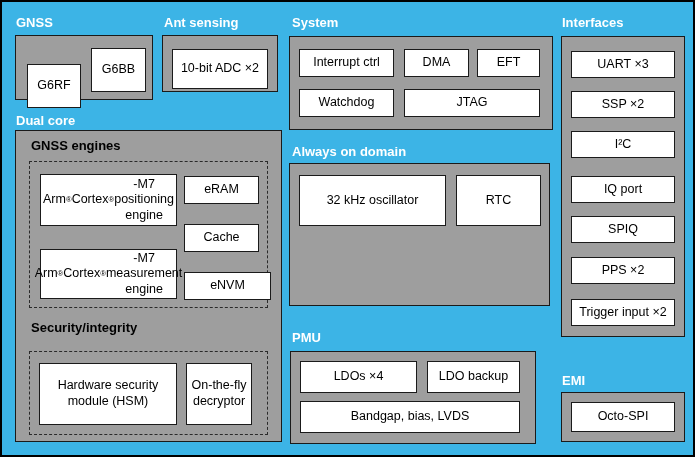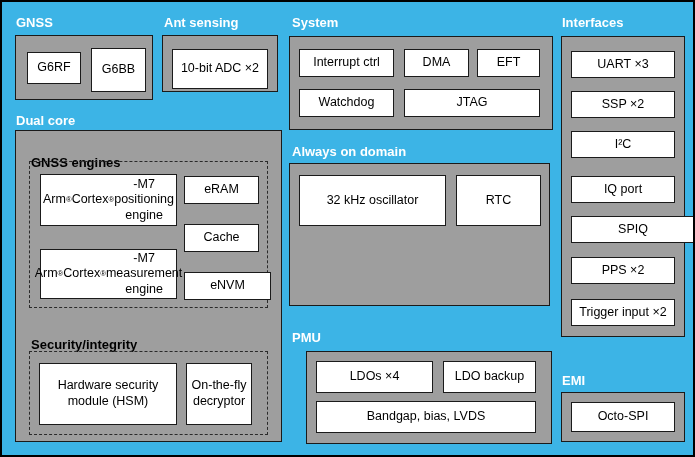--- a/index.html
+++ b/index.html
@@ -19,21 +19,21 @@
     border:1.5px solid #1A1A1A; box-sizing:border-box;
   }
   .wbox {
     position:absolute; background:#fff; border:1.4px solid #1A1A1A;
     box-sizing:border-box; display:flex; align-items:center; justify-content:center;
     text-align:center; font-size:12.5px; color:#000;
     white-space:nowrap; line-height:1.25; padding:0 2px;
   }
   .wbox.wrap { white-space:normal; }
   .gheading {
-    position:absolute; font-weight:bold; font-size:13px; color:#000; white-space:nowrap;margin-top:17px;
+    position:absolute; font-weight:bold; font-size:13px; color:#000; white-space:nowrap;
   }
   .dashed {
     position:absolute; border:1.6px dashed #2A2A2A; box-sizing:border-box;
   }
   sup { font-size:0.62em; line-height:0; }
 </style>
 </head>
 <body>
 
 <div class="frame">
@@ -41,42 +41,42 @@
   <div class="slabel" style="left:14px; top:13px">GNSS</div>
   <div class="slabel" style="left:162px; top:13px">Ant sensing</div>
   <div class="slabel" style="left:290px; top:13px">System</div>
   <div class="slabel" style="left:560px; top:13px">Interfaces</div>
   <div class="slabel" style="left:14px; top:111px">Dual core</div>
   <div class="slabel" style="left:290px; top:142px">Always on domain</div>
   <div class="slabel" style="left:290px; top:328px">PMU</div>
   <div class="slabel" style="left:560px; top:371px">EMI</div>
 
   <div class="panel" style="left:13px; top:33px; width:138px; height:65px">
-    <div class="wbox" style="left:11px; top:16px; width:54px; height:32px">G6RF</div>
+    <div class="wbox" style="left:11px; top:28px; width:54px; height:44px">G6RF</div>
     <div class="wbox" style="left:75px; top:12px; width:55px; height:44px">G6BB</div>
   </div>
 
   <div class="panel" style="left:160px; top:33px; width:116px; height:57px">
     <div class="wbox" style="left:9px; top:13px; width:96px; height:40px">10-bit ADC ×2</div>
   </div>
 
   <div class="panel" style="left:287px; top:34px; width:264px; height:94px">
     <div class="wbox" style="left:9px;   top:12px; width:95px; height:28px">Interrupt ctrl</div>
     <div class="wbox" style="left:114px; top:12px; width:65px; height:28px">DMA</div>
     <div class="wbox" style="left:187px; top:12px; width:63px; height:28px">EFT</div>
     <div class="wbox" style="left:9px;   top:52px; width:95px; height:28px">Watchdog</div>
     <div class="wbox" style="left:114px; top:52px; width:136px; height:28px">JTAG</div>
   </div>
 
   <div class="panel" style="left:559px; top:34px; width:124px; height:301px">
     <div class="wbox" style="left:9px; top:14px;  width:104px; height:27px">UART ×3</div>
     <div class="wbox" style="left:9px; top:54px;  width:104px; height:27px">SSP ×2</div>
     <div class="wbox" style="left:9px; top:94px;  width:104px; height:27px">I²C</div>
     <div class="wbox" style="left:9px; top:139px; width:104px; height:27px">IQ port</div>
-    <div class="wbox" style="left:9px; top:179px; width:124px; height:27px">SPIQ</div>
+    <div class="wbox" style="left:9px; top:179px; width:104px; height:27px">SPIQ</div>
     <div class="wbox" style="left:9px; top:220px; width:104px; height:27px">PPS ×2</div>
     <div class="wbox" style="left:9px; top:262px; width:104px; height:27px">Trigger input ×2</div>
   </div>
 
   <div class="panel" style="left:13px; top:128px; width:267px; height:312px">
     <div class="gheading" style="left:15px; top:7px">GNSS engines</div>
 
     <div class="dashed" style="left:13px; top:30px; width:239px; height:147px">
       <div class="wbox wrap" style="left:10px;  top:12px;  width:137px; height:52px">Arm<sup>®</sup> Cortex<sup>®</sup>-M7 positioning engine</div>
       <div class="wbox" style="left:154px; top:62px;  width:75px;  height:28px">Cache</div>
@@ -91,21 +91,21 @@
       <div class="wbox wrap" style="left:9px;   top:11px; width:138px; height:62px">Hardware security module (HSM)</div>
       <div class="wbox wrap" style="left:156px; top:11px; width:66px;  height:62px">On-the-fly decryptor</div>
     </div>
   </div>
 
   <div class="panel" style="left:287px; top:161px; width:261px; height:143px">
     <div class="wbox" style="left:9px;   top:11px; width:147px; height:51px">32 kHz oscillator</div>
     <div class="wbox" style="left:166px; top:11px; width:85px;  height:51px">RTC</div>
   </div>
 
-  <div class="panel" style="left:304px; top:349px; width:246px; height:93px">
+  <div class="panel" style="left:288px; top:349px; width:246px; height:93px">
     <div class="wbox" style="left:9px;   top:9px;  width:117px; height:32px">LDOs ×4</div>
     <div class="wbox" style="left:136px; top:9px;  width:93px;  height:32px">LDO backup</div>
     <div class="wbox" style="left:9px;   top:49px; width:220px; height:32px">Bandgap, bias, LVDS</div>
   </div>
 
   <div class="panel" style="left:559px; top:390px; width:124px; height:50px">
     <div class="wbox" style="left:9px; top:9px; width:104px; height:30px">Octo-SPI</div>
   </div>
 
 </div>

